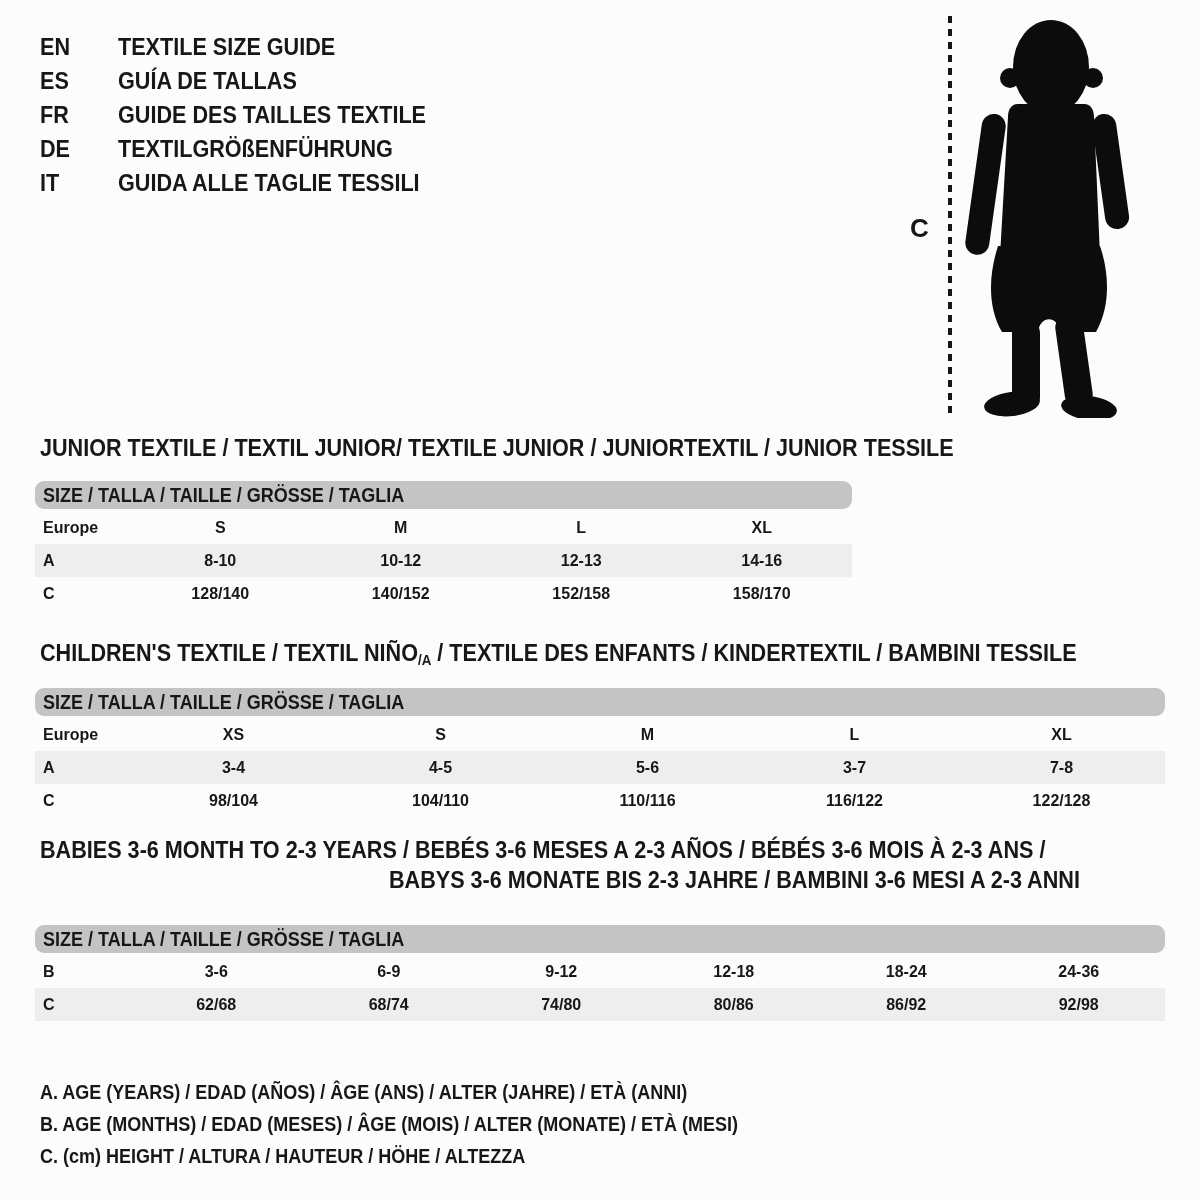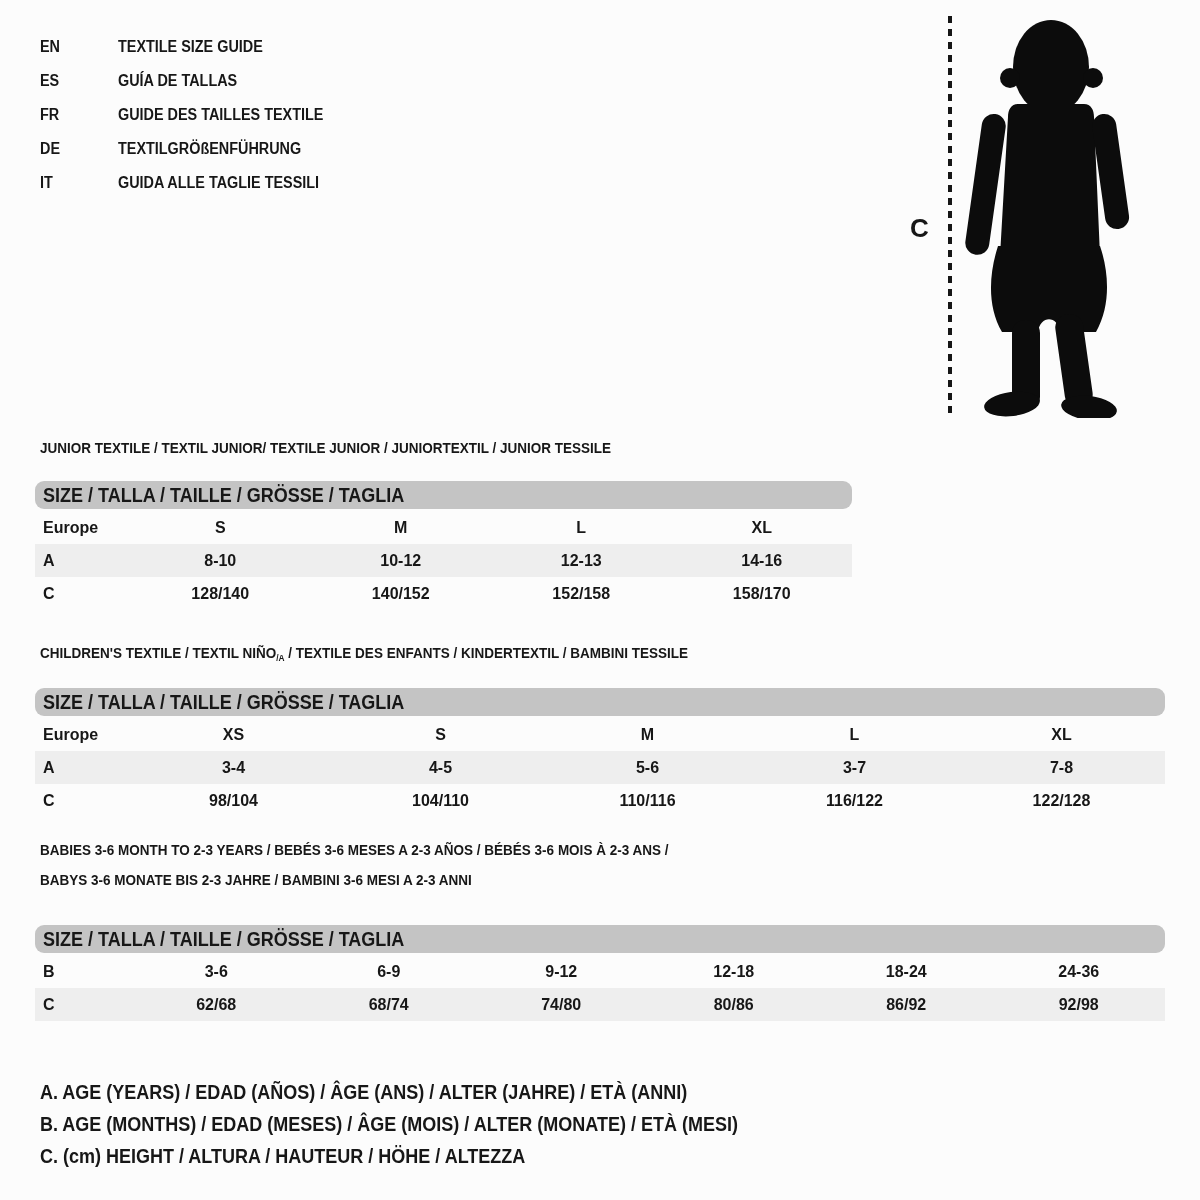--- a/index.html
+++ b/index.html
@@ -30,21 +30,21 @@
   
   .lang-header {
     position: absolute;
     top: 30px;
     left: 40px;
   }
   .lang-row {
     display: flex;
     height: 34px;
     align-items: center;
-    font-size: 16px;
+    font-size: 24px;
   }
   .lang-code { width: 78px; }
 
   
   .figure { position: absolute; top: 0; left: 0; }
   .measure-line {
     position: absolute;
     left: 948px;
     top: 16px;
     width: 4px;
@@ -60,21 +60,21 @@
   .silhouette {
     position: absolute;
     left: 956px;
     top: 14px;
   }
 
   
   .section-heading {
     position: absolute;
     left: 40px;
-    font-size: 15px;
+    font-size: 24px;
     line-height: 30px;
   }
   .sub-a {
     font-size: 0.62em;
     vertical-align: -0.28em;
     letter-spacing: 0;
   }
   .size-table {
     position: absolute;
     left: 35px;
@@ -95,21 +95,21 @@
     font-size: 16px;
   }
   .t-row.shaded { background: #eeeeee; }
   .t-label { width: 95px; padding-left: 8px; box-sizing: border-box; }
   .t-cell { flex: 1; text-align: center; }
 
   #junior-table  { top: 481px; width: 817px; }
   #junior-heading { top: 433px; }
   #children-heading { top: 638px; }
   #children-table { top: 688px; width: 1130px; }
-  #babies-heading { top: 835px; }
+  #babies-heading { top: 835px; text-align: right; }
   #babies-table { top: 925px; width: 1130px; }
 
   
   .legend {
     position: absolute;
     left: 40px;
     top: 1076px;
   }
   .legend-line {
     height: 32px;

